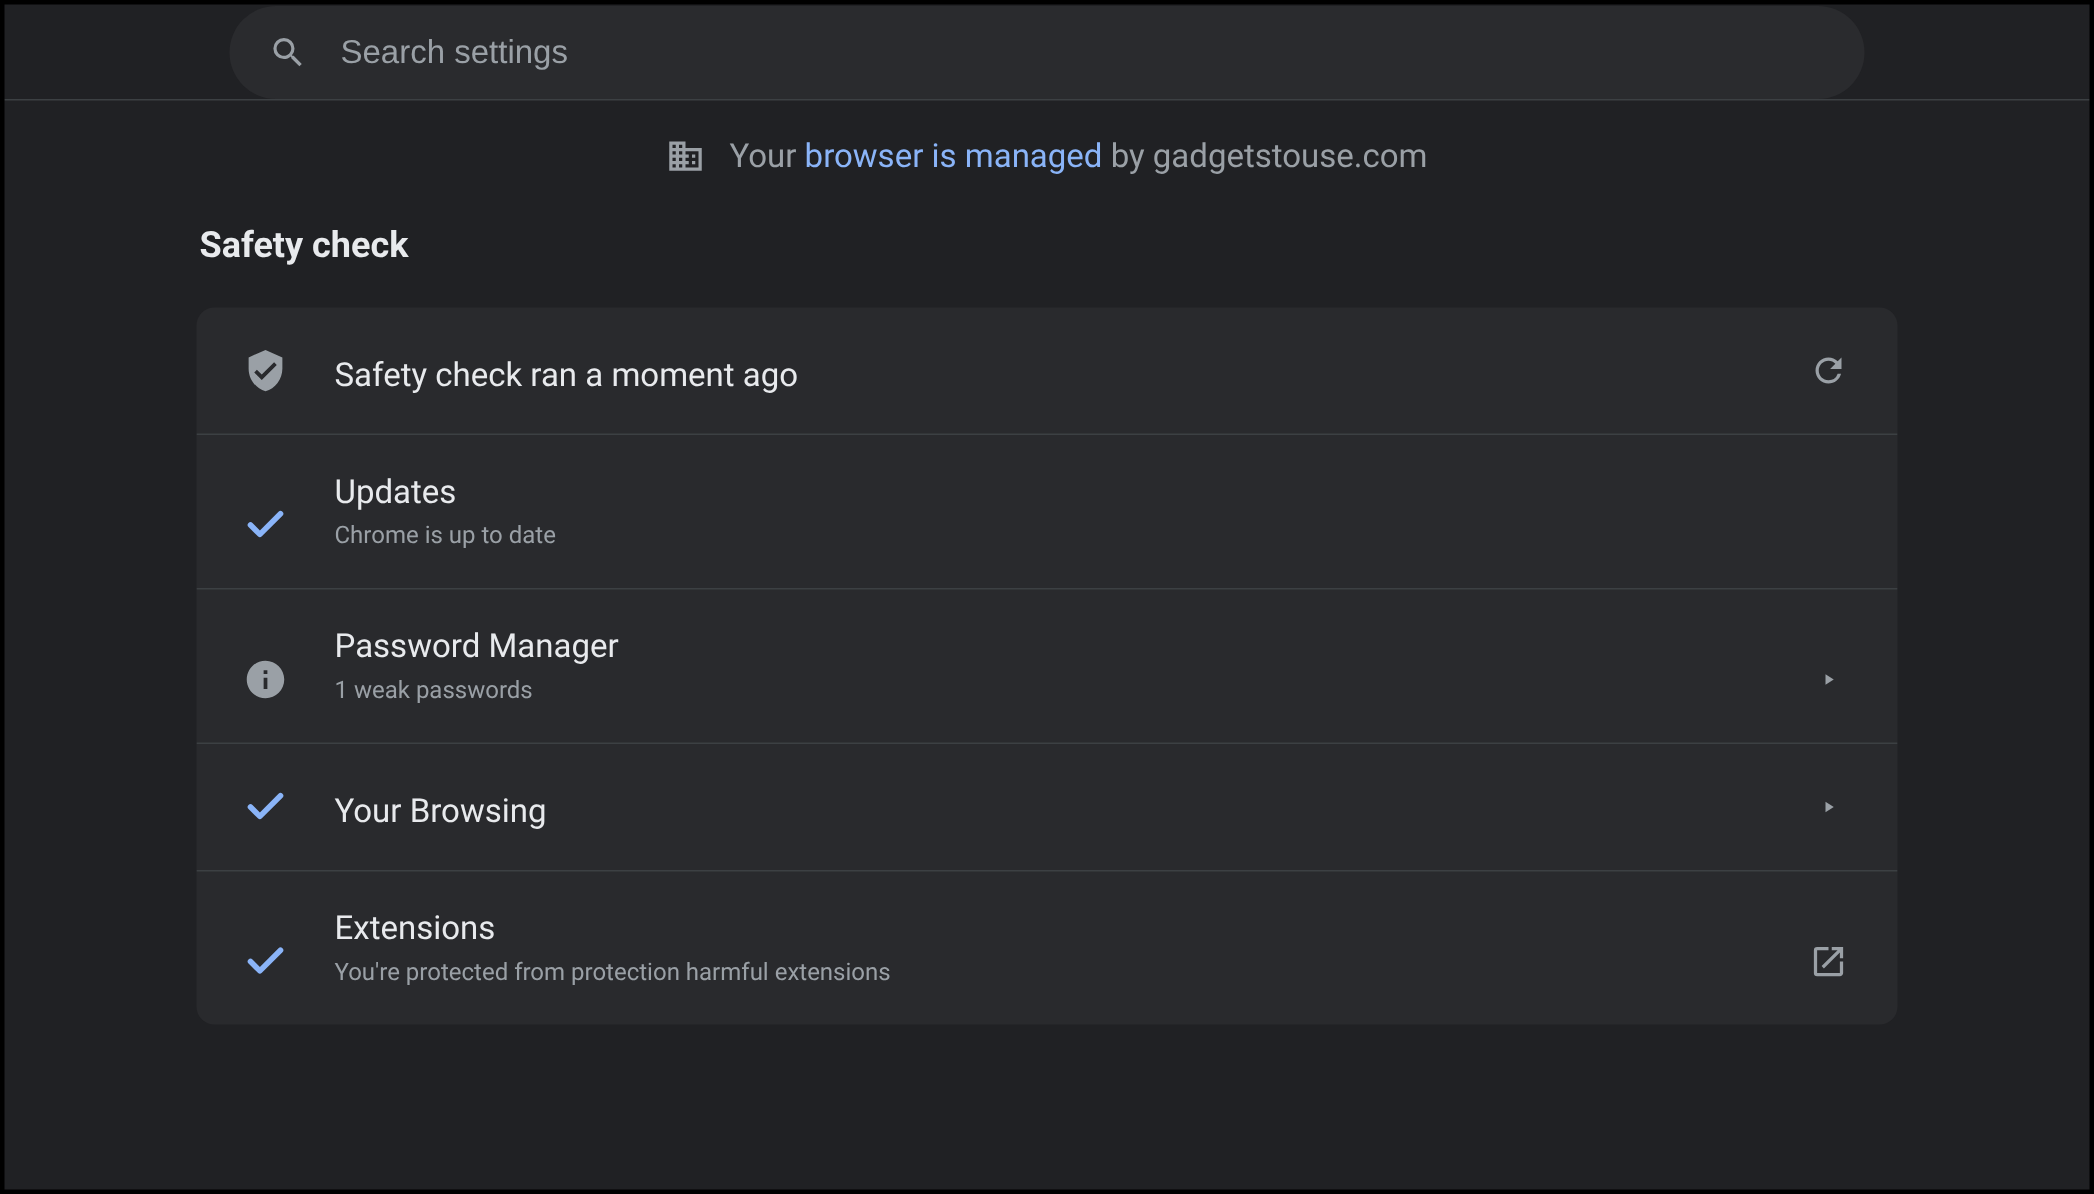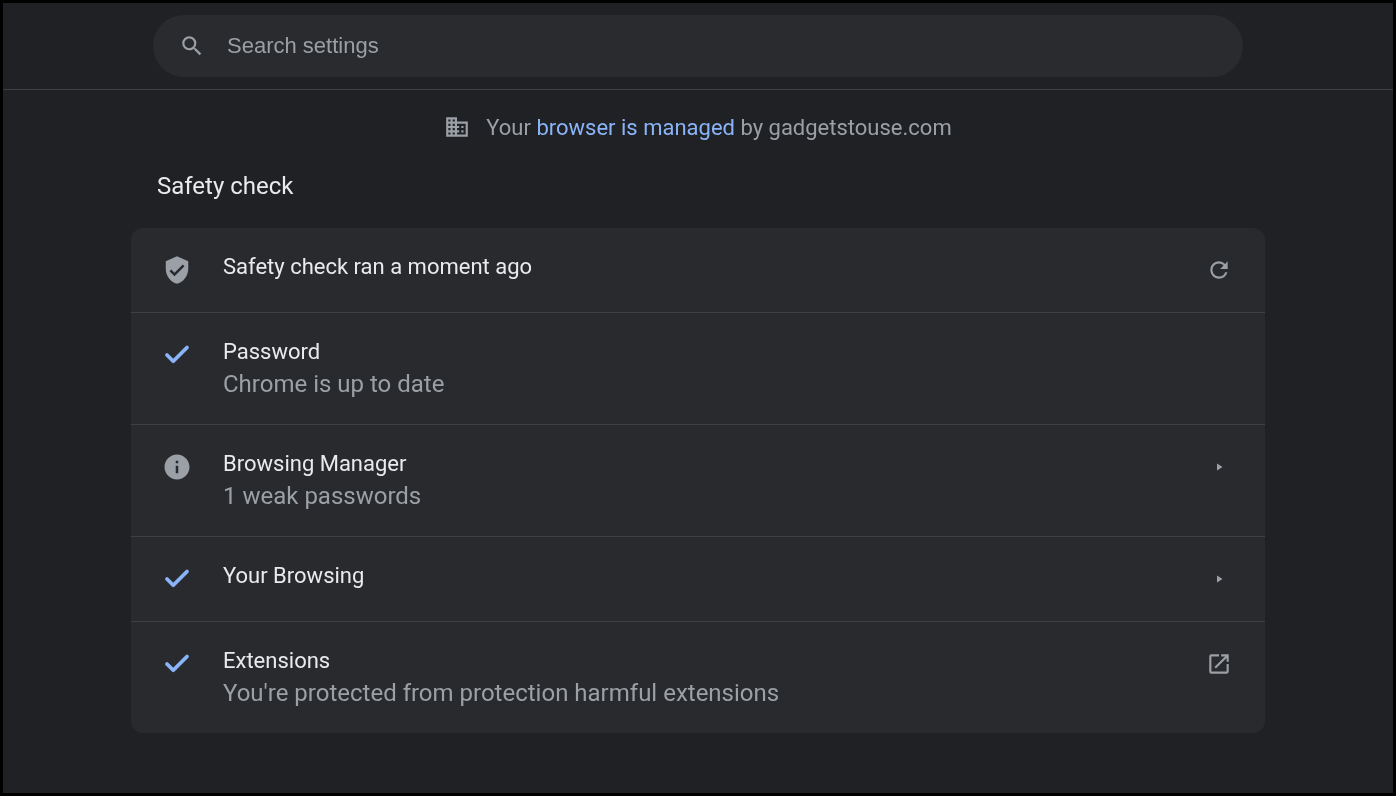--- a/index.html
+++ b/index.html
@@ -10,21 +10,21 @@
   body {
     width: 1396px;
     height: 796px;
     background: #202124;
     font-family: Roboto, Arial, sans-serif;
     color: #e8eaed;
     overflow: hidden;
     border: 3px solid #000;
   }
   .search-bar-region {
-    height: 87px;
+    height: 64px;
     display: flex;
     align-items: center;
     padding: 0 150px;
     border-bottom: 1px solid #3c4043;
   }
   .search-bar {
     background: #2a2b2e;
     border-radius: 100px;
     width: 1130px;
     height: 62px;
@@ -68,34 +68,33 @@
     fill: #9aa0a6;
     display: block;
   }
   .content {
     width: 1134px;
     margin: 0 auto;
     padding-top: 24px;
   }
   .section-title {
     font-size: 24px;
-    font-weight: 400;
+    font-weight: 700;
     color: #e8eaed;
     margin-bottom: 28px;
     padding-left: 2px;
-    margin-left: 24px;
   }
   .card {
     background: #292a2d;
     border-radius: 12px;
     overflow: hidden;
   }
   .row {
     display: flex;
-    align-items: flex-start;
+    align-items: flex-end;
     padding: 26px 30px;
     border-bottom: 1px solid #3c4043;
     gap: 30px;
   }
   .row:last-child {
     border-bottom: none;
   }
   .row-icon {
     width: 32px;
     height: 32px;
@@ -111,21 +110,21 @@
     flex: 1;
     display: flex;
     flex-direction: column;
     gap: 6px;
   }
   .row-title {
     font-size: 22px;
     color: #e8eaed;
   }
   .row-sub {
-    font-size: 24px;
+    font-size: 16px;
     color: #9aa0a6;
   }
   .row-action {
     width: 32px;
     height: 32px;
     display: flex;
     align-items: center;
     justify-content: center;
     flex-shrink: 0;
     cursor: pointer;
@@ -184,33 +183,33 @@
       </span>
     </div>
 
     <div class="row">
       <span class="row-icon check-blue">
         <svg width="30" height="30" viewBox="0 0 24 24" fill="none" stroke-width="3" stroke-linecap="round" stroke-linejoin="round">
             <polyline points="4 12 9 17 20 6"></polyline>
           </svg>
       </span>
       <div class="row-text">
-        <div class="row-title">Password</div>
+        <div class="row-title">Updates</div>
         <div class="row-sub">Chrome is up to date</div>
       </div>
     </div>
 
     <div class="row">
       <span class="row-icon">
         <svg width="30" height="30" viewBox="0 0 24 24" fill="#9aa0a6">
             <path d="M12 2C6.48 2 2 6.48 2 12s4.48 10 10 10 10-4.48 10-10S17.52 2 12 2zm1 15h-2v-6h2v6zm0-8h-2V7h2v2z"></path>
           </svg>
       </span>
       <div class="row-text">
-        <div class="row-title">Browsing Manager</div>
+        <div class="row-title">Password Manager</div>
         <div class="row-sub">1 weak passwords</div>
       </div>
       <span class="row-action">
         <svg width="12" height="12" viewBox="0 0 24 24">
             <path d="M8 5l11 7-11 7z"></path>
           </svg>
       </span>
     </div>
 
     <div class="row">

